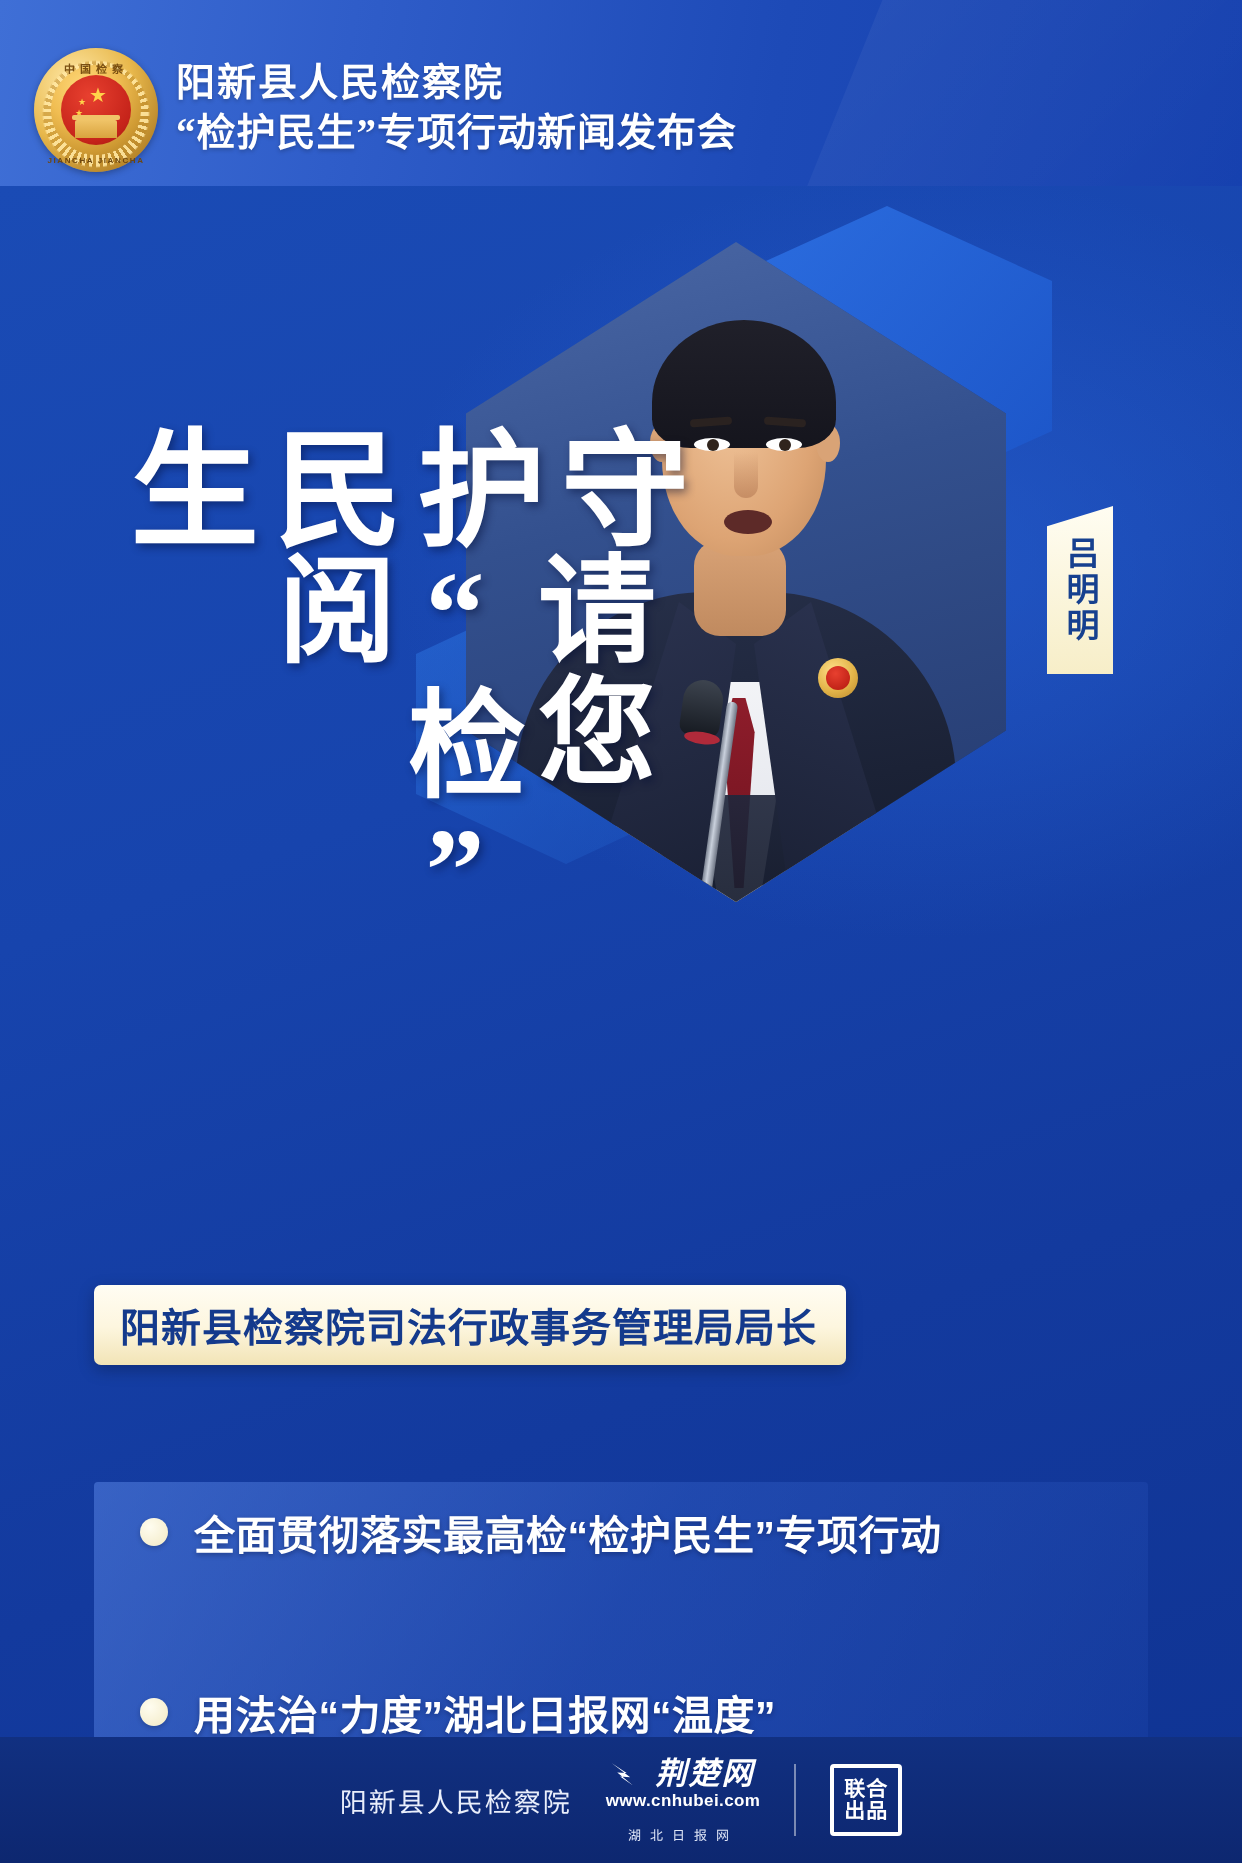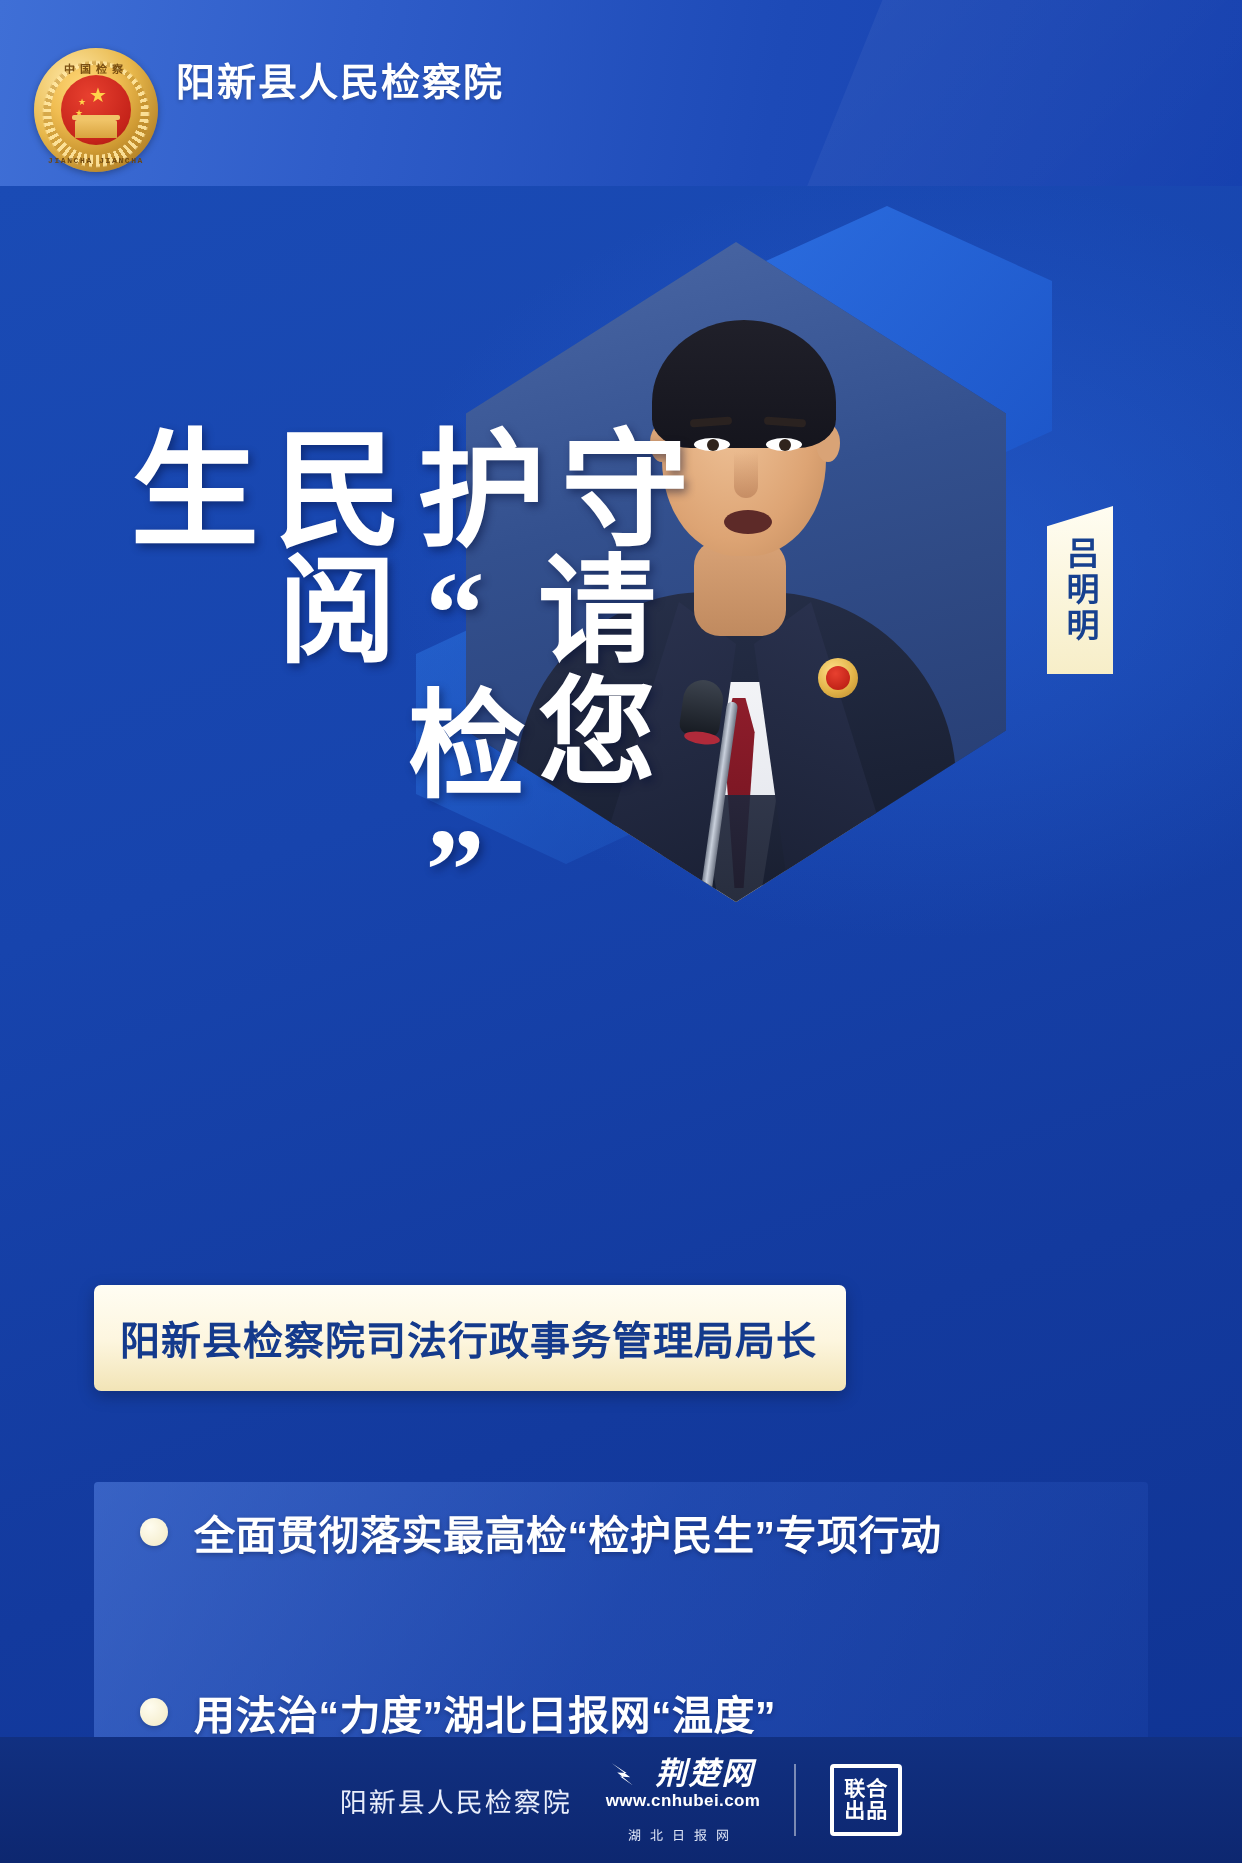--- a/index.html
+++ b/index.html
@@ -65,21 +65,21 @@
     position:absolute;left:14px;bottom:7px;width:42px;height:18px;
     background:linear-gradient(#f0c468,#d9a33e);
     border-radius:2px 2px 0 0;
   }
   .emblem .gate::before{
     content:"";position:absolute;left:-3px;top:-5px;width:48px;height:5px;
     background:#f0c468;border-radius:2px;
   }
   .emblem .arcTop,.emblem .arcBot{
     position:absolute;left:0;right:0;text-align:center;
-    color:#7a4f12;font-weight:700;letter-spacing:5px;font-family:Liberation Mono, monospace;
+    color:#7a4f12;font-weight:700;letter-spacing:5px;
   }
   .emblem .arcTop{top:12px;font-size:11px;}
   .emblem .arcBot{bottom:7px;font-size:8px;letter-spacing:1.6px;color:#6d4710;}
   .header-titles{
     position:absolute;left:176px;top:58px;color:#fff;
   }
   .header-titles .l1{
     font-size:39px;font-weight:800;letter-spacing:2px;line-height:1.28;
     text-shadow:0 2px 4px rgba(0,0,0,.22);
     font-family:"Liberation Serif","DejaVu Serif",serif;
@@ -237,21 +237,21 @@
     position:absolute;left:18px;top:0;
     font-size:128px;line-height:1.12;letter-spacing:6px;
   }
   .col-b{
     position:absolute;left:168px;top:126px;
     font-size:118px;line-height:1.10;letter-spacing:4px;
   }
 
   
   .role{
-    position:absolute;left:94px;top:1099px;width:752px;height:106px;
+    position:absolute;left:94px;top:1099px;width:752px;height:80px;
     background:linear-gradient(180deg,#fffdf3 0%,#fdf6df 52%,#f2e4b6 100%);
     border-radius:7px;
     box-shadow:0 5px 16px rgba(0,0,0,.25);
     display:flex;align-items:center;
   }
   .role span{
     margin-left:26px;font-size:40px;font-weight:800;color:#143a8c;letter-spacing:1px;
   }
 
   
@@ -317,20 +317,21 @@
           <span class="star s2">★</span>
           <span class="star s3">★</span>
           <span class="gate"></span>
         </div>
       </div>
       <div class="arcTop">中国检察</div>
       <div class="arcBot">JIANCHA JIANCHA</div>
     </div>
     <div class="header-titles">
       <div class="l1">阳新县人民检察院</div>
+      <div class="l2">“检护民生”专项行动新闻发布会</div>
     </div>
   </div>
 
   <div class="body-bg">
 
     <div class="hexwrap">
       <div class="hex hex-a shape"></div>
       <div class="hex hex-b shape"></div>
       <div class="hex hex-c shape"></div>
       <div class="diamond"></div>

